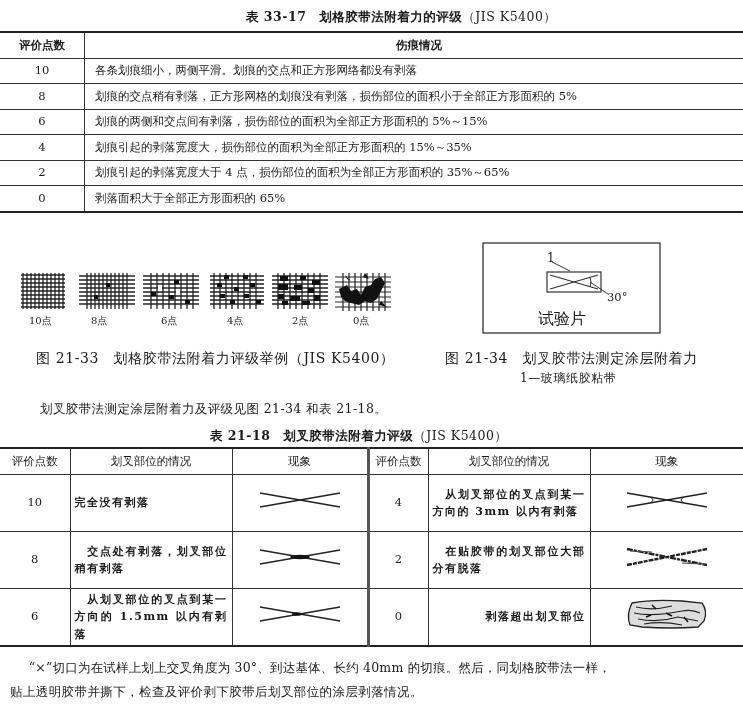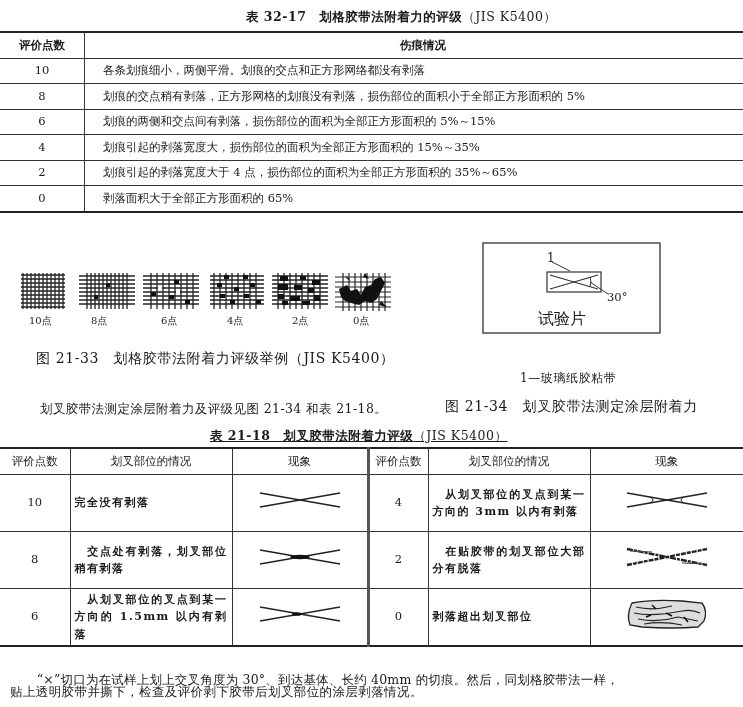--- a/index.html
+++ b/index.html
@@ -2,48 +2,48 @@
 <html><head>
 <meta charset="utf-8">
 <style>
   html,body{margin:0;padding:0;background:#fff;}
   body{width:743px;height:707px;position:relative;overflow:hidden;color:#1a1a1a;
        font-family:"DejaVu Serif","Liberation Serif",serif;}
   .abs{position:absolute;}
   .caption{font-size:12.5px;font-weight:bold;white-space:nowrap;letter-spacing:0.5px;}
   .caption .std{font-weight:normal;}
   .t1{position:absolute;left:0;top:31px;width:743px;border-collapse:collapse;font-size:11.5px;}
-  .t1 td,.t1 th{border-bottom:1px solid #333;height:24.5px;padding:0 0 0 18px;line-height:1;}
+  .t1 td,.t1 th{border-bottom:1px solid #333;height:24.5px;padding:0 0 0 10px;line-height:1;}
   .t1 tr:first-child th{border-top:2px solid #222;}
   .t1 tr:last-child td{border-bottom:2px solid #222;}
   .t1 .c0{width:84px;border-right:1px solid #333;text-align:center;padding:0;}
   .t1 th{font-weight:bold;}
   .t1 th.c1{text-align:center;}
   .grid{position:absolute;width:48px;height:36px;}
   .gl{position:absolute;font-size:10px;white-space:nowrap;}
   .figcap{position:absolute;font-size:14px;white-space:nowrap;letter-spacing:0.6px;}
   .para{position:absolute;font-size:12.5px;white-space:nowrap;letter-spacing:0.4px;}
   .t2{position:absolute;left:0;top:447px;width:743px;border-collapse:collapse;font-size:11.5px;table-layout:fixed;}
   .t2 td,.t2 th{border:1px solid #333;padding:0 4px;line-height:1.55;}
   .t2 tr:first-child th{border-top:2px solid #222;height:25px;font-weight:normal;}
   .t2 tr:last-child td{border-bottom:2px solid #222;}
   .t2 tr td:first-child,.t2 tr th:first-child{border-left:none;}
   .t2 tr td:last-child,.t2 tr th:last-child{border-right:none;}
   .t2 .sep{border-left:3px solid #555;}
   .t2 td{height:56px;}
   .t2 .pts{text-align:center;}
   .t2 .desc{text-align:justify;letter-spacing:1.5px;font-weight:bold;font-size:11px;}
-  .t2 .ctr{text-align:left;}
+  .t2 .ctr{text-align:right;}
   .t2 .img{text-align:center;padding:0;}
 </style>
 </head>
 <body>
 
 <div class="abs caption" style="left:246px;top:9px;">
-  <span>表 32-17　划格胶带法附着力的评级</span><span class="std">（JIS K5400）</span>
+  <span>表 33-17　划格胶带法附着力的评级</span><span class="std">（JIS K5400）</span>
 </div>
 
 <table class="t1">
   <tbody>
       <tr>
     <th class="c0">评价点数</th>
     <th class="c1">伤痕情况</th>
   </tr>
   <tr>
         <td class="c0">10</td>
@@ -246,26 +246,26 @@
   <line x1="68" y1="33" x2="116" y2="47" stroke="#333" stroke-width="1.2"></line>
   <line x1="68" y1="47" x2="116" y2="33" stroke="#333" stroke-width="1.2"></line>
   <path d="M108 35 Q110 40 108 45" fill="none" stroke="#333" stroke-width="1"></path>
   <line x1="108" y1="40" x2="126" y2="52" stroke="#333" stroke-width="1"></line>
   <line x1="70" y1="20" x2="88" y2="29" stroke="#333" stroke-width="1"></line>
 </svg>
 <div class="abs" style="left:547px;top:251px;font-size:12px;">1</div>
 <div class="abs" style="left:607px;top:290px;font-size:11.5px;">30°</div>
 <div class="abs" style="left:538px;top:309px;font-size:16px;font-family:'DejaVu Sans','Liberation Sans',sans-serif;">试验片</div>
 
-<div class="figcap" style="left:445px;top:350px;margin-top:48px;">图 21-34　划叉胶带法测定涂层附着力</div>
+<div class="figcap" style="left:445px;top:350px;">图 21-34　划叉胶带法测定涂层附着力</div>
 <div class="figcap" style="left:520px;top:370px;font-size:12px;">1—玻璃纸胶粘带</div>
 
 <div class="para" style="left:40px;top:401px;">划叉胶带法测定涂层附着力及评级见图 21-34 和表 21-18。</div>
 
-<div class="abs caption" style="left:210px;top:428px;text-decoration:underline;">
+<div class="abs caption" style="left:210px;top:428px;">
   <span>表 21-18　划叉胶带法附着力评级</span><span class="std">（JIS K5400）</span>
 </div>
 
 <table class="t2">
   <colgroup>
       <col style="width:70px">
       <col style="width:162px">
       <col style="width:136px">
       <col style="width:60px">
       <col style="width:162px">
@@ -337,14 +337,14 @@
       <svg width="90" height="34" viewBox="0 0 90 34">
         <path d="M10 6 Q30 2 60 4 L80 6 Q86 14 82 24 L76 30 Q50 32 20 30 L8 28 Q4 18 10 6 Z" fill="#ddd" stroke="#222" stroke-width="1.3"></path>
         <path d="M14 10 Q30 14 50 9 M12 16 Q30 20 60 14 Q70 12 78 16 M16 22 Q36 26 56 20 Q66 22 76 24 M22 27 Q40 24 60 28" fill="none" stroke="#222" stroke-width="1.2"></path>
         <path d="M30 8 l4 4 M44 16 l6 3 M62 20 l4 5 M24 20 l5 -2" stroke="#111" stroke-width="1.5"></path>
       </svg>
     </td>
   </tr>
 </tbody>
   </table>
 
-<div class="para" style="left:24px;top:660px;letter-spacing:0.2px;margin-top:12px;">　“×”切口为在试样上划上交叉角度为 30°、到达基体、长约 40mm 的切痕。然后，同划格胶带法一样，</div>
+<div class="para" style="left:16px;top:660px;letter-spacing:0.2px;">　“×”切口为在试样上划上交叉角度为 30°、到达基体、长约 40mm 的切痕。然后，同划格胶带法一样，</div>
 <div class="para" style="left:10px;top:684px;">贴上透明胶带并撕下，检查及评价剥下胶带后划叉部位的涂层剥落情况。</div>
 
 </body></html>

